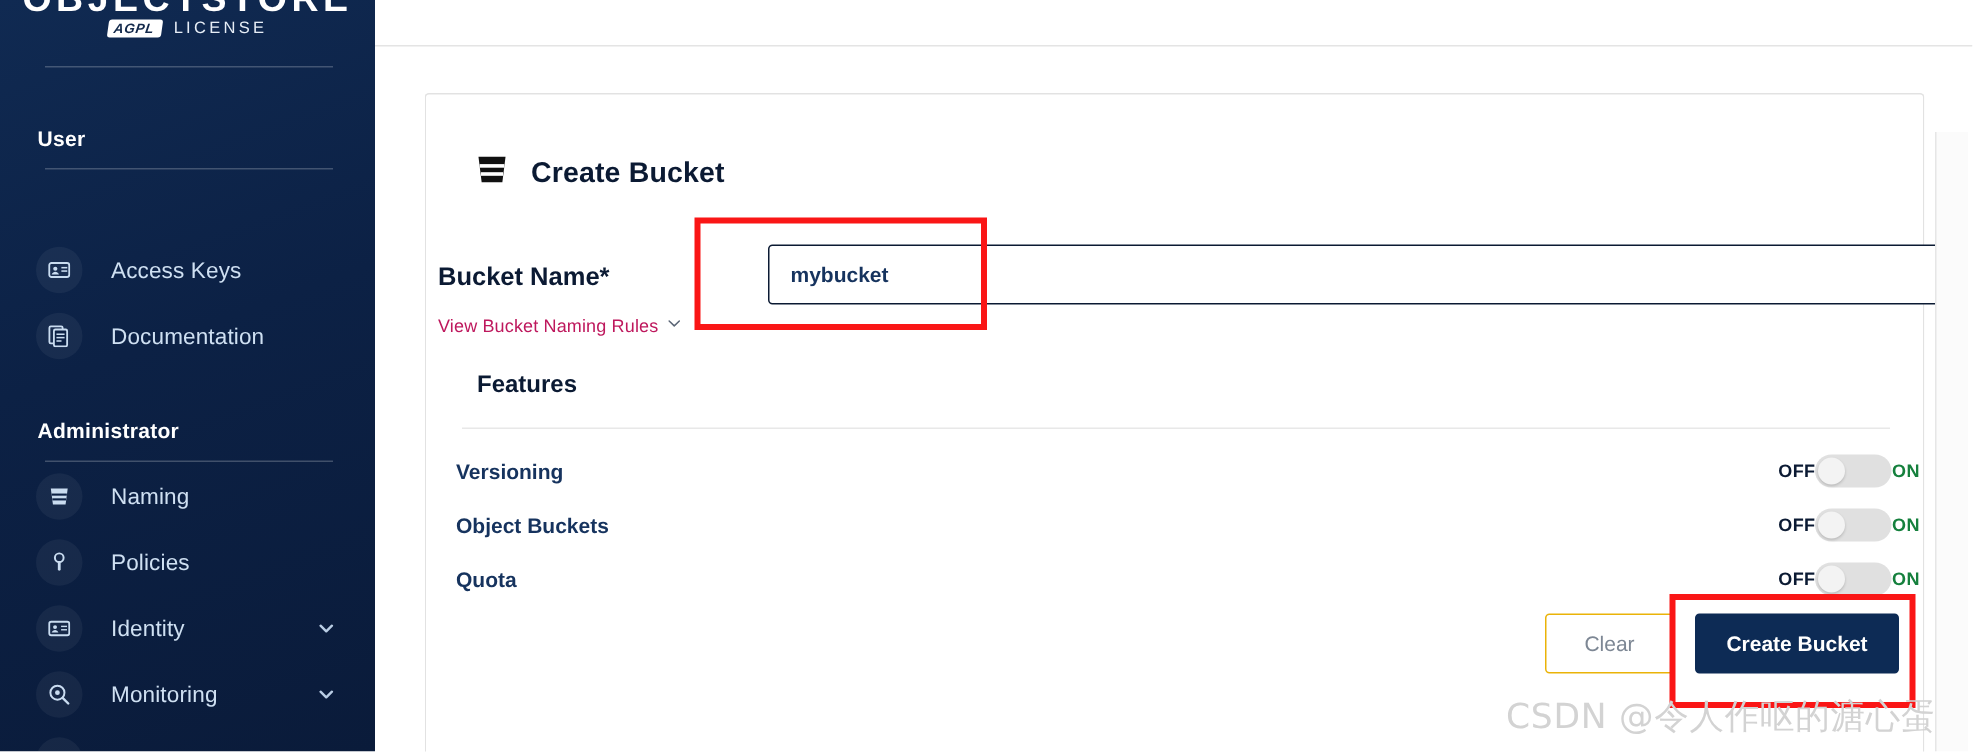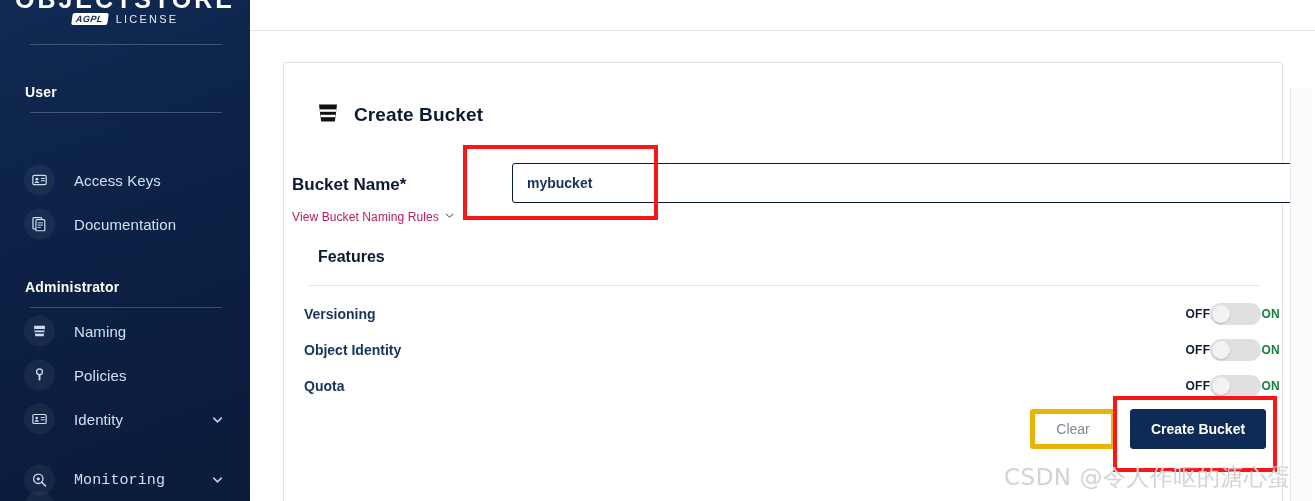--- a/index.html
+++ b/index.html
@@ -182,21 +182,21 @@
     display: flex; align-items: center; gap: 14px;
   }
   .btn {
     height: 40px; border-radius: 3px;
     font-family: "Liberation Sans", sans-serif;
     font-size: 14px; cursor: pointer;
     display: flex; align-items: center; justify-content: center;
   }
   #clear-btn {
     width: 86px; background: #ffffff;
-    border: 5px solid #eab308; color: #7d8794;
+    border: 1px solid #eab308; color: #7d8794;
   }
   #create-btn {
     width: 136px; background: #0d2b55;
     border: 1px solid #0d2b55; color: #ffffff;
     font-weight: 700;
   }
 
   
   .annot {
     position: absolute; border: 4px solid #fa1616;
@@ -302,21 +302,21 @@
         </svg>
       </span>
       <span class="nav-label">Identity</span>
       <span class="nav-chevron">
         <svg width="13" height="13" viewBox="0 0 12 12" fill="none">
           <path d="M2.5 4.3L6 7.7l3.5-3.4" stroke="#b9cde4" stroke-width="1.5" stroke-linecap="round" stroke-linejoin="round"></path>
         </svg>
       </span>
     </div>
 
-    <div class="nav-item" style="top:458px;font-family:Liberation Mono, monospace;">
+    <div class="nav-item" style="top:441px;">
       <span class="nav-badge">
         <svg width="15" height="15" viewBox="0 0 16 16" fill="none">
           <circle cx="6.7" cy="6.7" r="5" stroke="#c9dcf0" stroke-width="1.4"></circle>
           <path d="M10.4 10.4l4 4" stroke="#c9dcf0" stroke-width="1.7" stroke-linecap="round"></path>
           <circle cx="6.7" cy="6.7" r="1.7" fill="#c9dcf0"></circle>
         </svg>
       </span>
       <span class="nav-label">Monitoring</span>
       <span class="nav-chevron">
         <svg width="13" height="13" viewBox="0 0 12 12" fill="none">
@@ -369,21 +369,21 @@
         <span class="toggle-wrap">
           <span class="toggle-off-label">OFF</span>
           <span class="switch">
               <span class="knob"></span>
             </span>
           <span class="toggle-on-label">ON</span>
         </span>
       </div>
 
       <div class="feature-row" style="top:269px;">
-        <span class="feature-name">Object Identity</span>
+        <span class="feature-name">Object Buckets</span>
         <span class="toggle-wrap">
           <span class="toggle-off-label">OFF</span>
           <span class="switch">
               <span class="knob"></span>
             </span>
           <span class="toggle-on-label">ON</span>
         </span>
       </div>
 
       <div class="feature-row" style="top:305px;">

